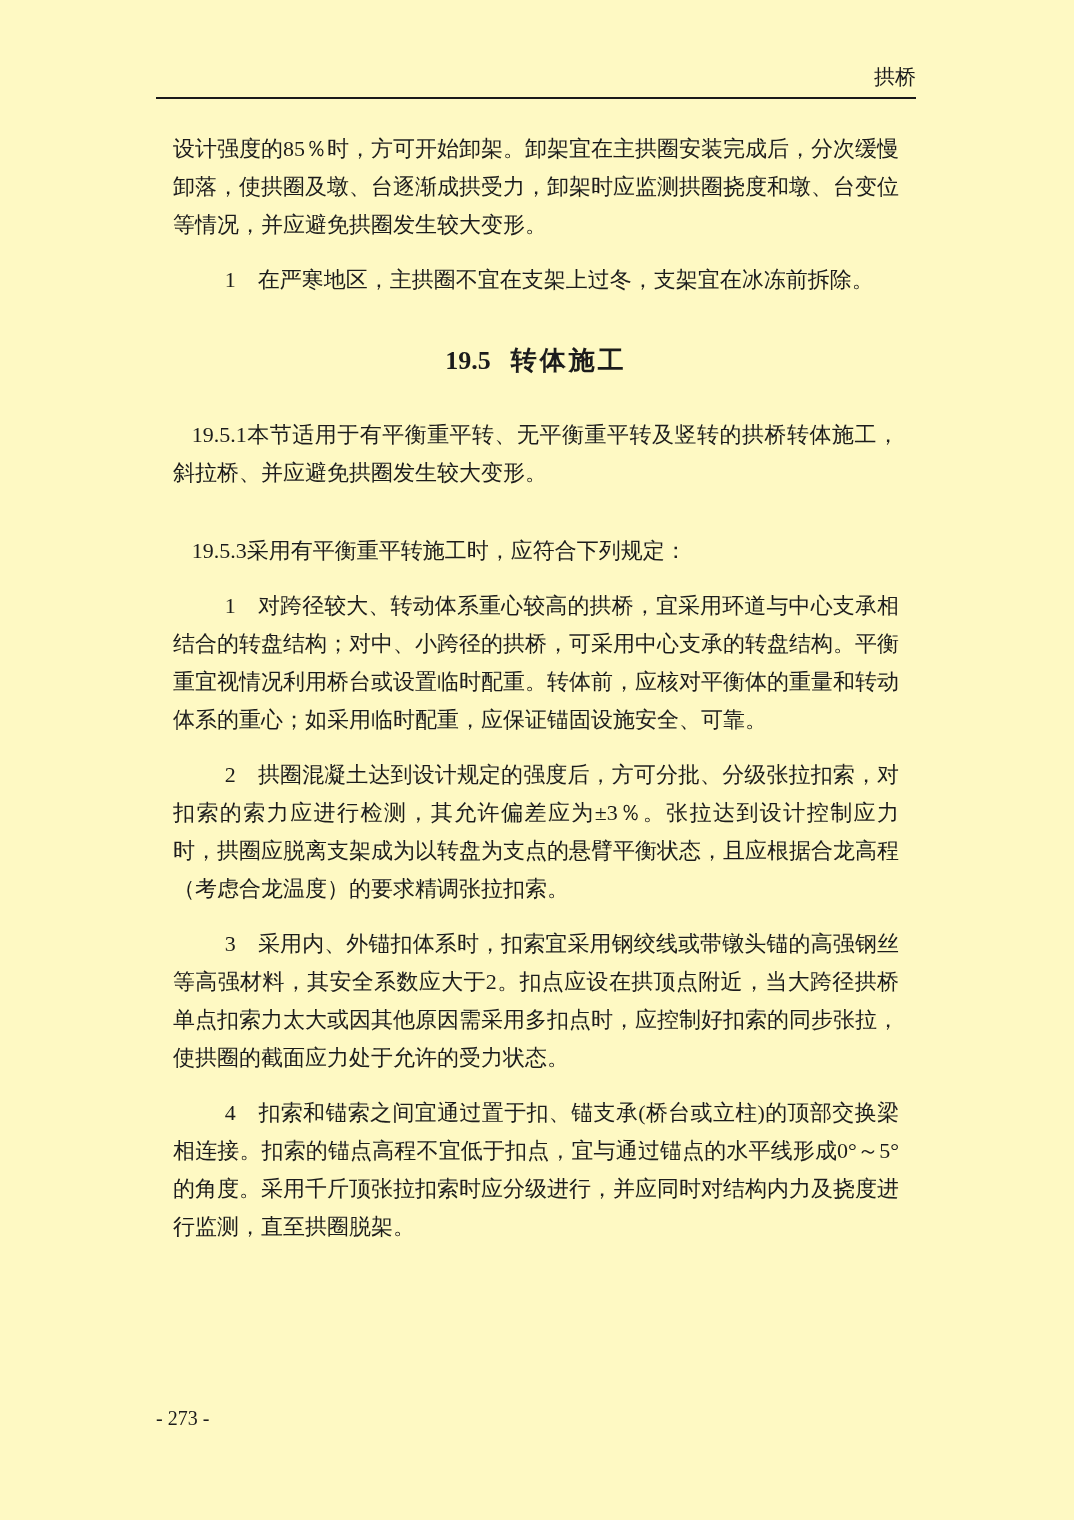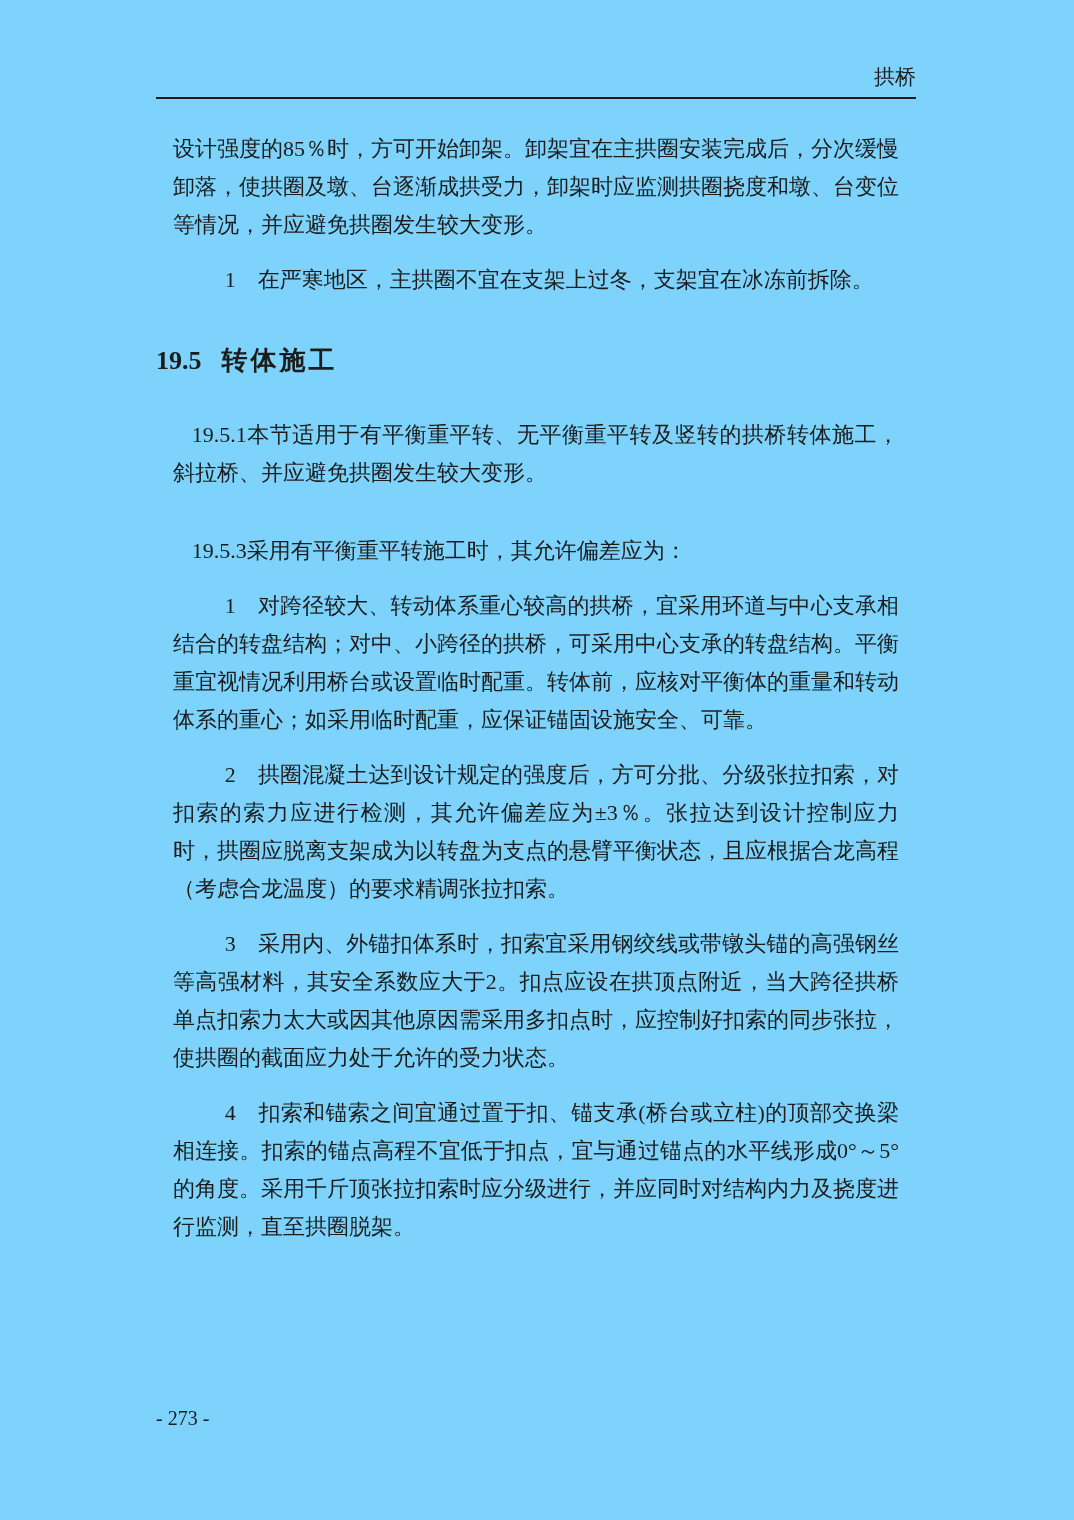--- a/index.html
+++ b/index.html
@@ -5,21 +5,21 @@
   html, body {
     margin: 0;
     padding: 0;
     background: #ffffff;
   }
   .page {
     position: relative;
     width: 1074px;
     height: 1520px;
     box-sizing: border-box;
-    background: #7dd3fc;
+    background: #fef9c3;
     padding: 0 158px 0 156px;
     font-family: "Liberation Serif", "DejaVu Serif", serif;
     color: #1c1c1c;
     overflow: hidden;
   }
   .page-header {
     padding-top: 64px;
     padding-bottom: 6px;
     text-align: right;
     font-size: 21px;
@@ -41,21 +41,21 @@
     text-indent: 0;
   }
   .para.subitem {
     text-indent: 2.35em;
   }
   .section-heading {
     margin: 42px 0 0 0;
     font-size: 26px;
     line-height: 38px;
     font-weight: 700;
-    text-align: left;
+    text-align: center;
   }
   .sec-num {
     font-family: "Liberation Serif", "DejaVu Serif", serif;
   }
   .sec-title {
     margin-left: 20px;
     font-family: "Liberation Sans", "DejaVu Sans", sans-serif;
     letter-spacing: 3px;
   }
   .para.clause {
@@ -92,21 +92,21 @@
     <p class="para intro">设计强度的85％时，方可开始卸架。卸架宜在主拱圈安装完成后，分次缓慢卸落，使拱圈及墩、台逐渐成拱受力，卸架时应监测拱圈挠度和墩、台变位等情况，并应避免拱圈发生较大变形。</p>
 
     <p class="para subitem">1　在严寒地区，主拱圈不宜在支架上过冬，支架宜在冰冻前拆除。</p>
 
     <h2 class="section-heading"><span class="sec-num">19.5</span><span class="sec-title">转体施工</span></h2>
 
     <p class="para clause c1"><b class="clause-num">19.5.1</b><span class="clause-text">本节适用于有平衡重平转、无平衡重平转及竖转的拱桥转体施工，斜拉桥、并应避免拱圈发生较大变形。</span></p>
 
 
 
-    <p class="para clause c3"><b class="clause-num">19.5.3</b><span class="clause-text">采用有平衡重平转施工时，其允许偏差应为：</span></p>
+    <p class="para clause c3"><b class="clause-num">19.5.3</b><span class="clause-text">采用有平衡重平转施工时，应符合下列规定：</span></p>
 
     <p class="para subitem">1　对跨径较大、转动体系重心较高的拱桥，宜采用环道与中心支承相结合的转盘结构；对中、小跨径的拱桥，可采用中心支承的转盘结构。平衡重宜视情况利用桥台或设置临时配重。转体前，应核对平衡体的重量和转动体系的重心；如采用临时配重，应保证锚固设施安全、可靠。</p>
     <p class="para subitem">2　拱圈混凝土达到设计规定的强度后，方可分批、分级张拉扣索，对扣索的索力应进行检测，其允许偏差应为±3％。张拉达到设计控制应力时，拱圈应脱离支架成为以转盘为支点的悬臂平衡状态，且应根据合龙高程（考虑合龙温度）的要求精调张拉扣索。</p>
     <p class="para subitem">3　采用内、外锚扣体系时，扣索宜采用钢绞线或带镦头锚的高强钢丝等高强材料，其安全系数应大于2。扣点应设在拱顶点附近，当大跨径拱桥单点扣索力太大或因其他原因需采用多扣点时，应控制好扣索的同步张拉，使拱圈的截面应力处于允许的受力状态。</p>
     <p class="para subitem">4　扣索和锚索之间宜通过置于扣、锚支承(桥台或立柱)的顶部交换梁相连接。扣索的锚点高程不宜低于扣点，宜与通过锚点的水平线形成0°～5°的角度。采用千斤顶张拉扣索时应分级进行，并应同时对结构内力及挠度进行监测，直至拱圈脱架。</p>
 
   </main>
 
   <footer class="page-footer">
     <span class="page-number">- 273 -</span>

